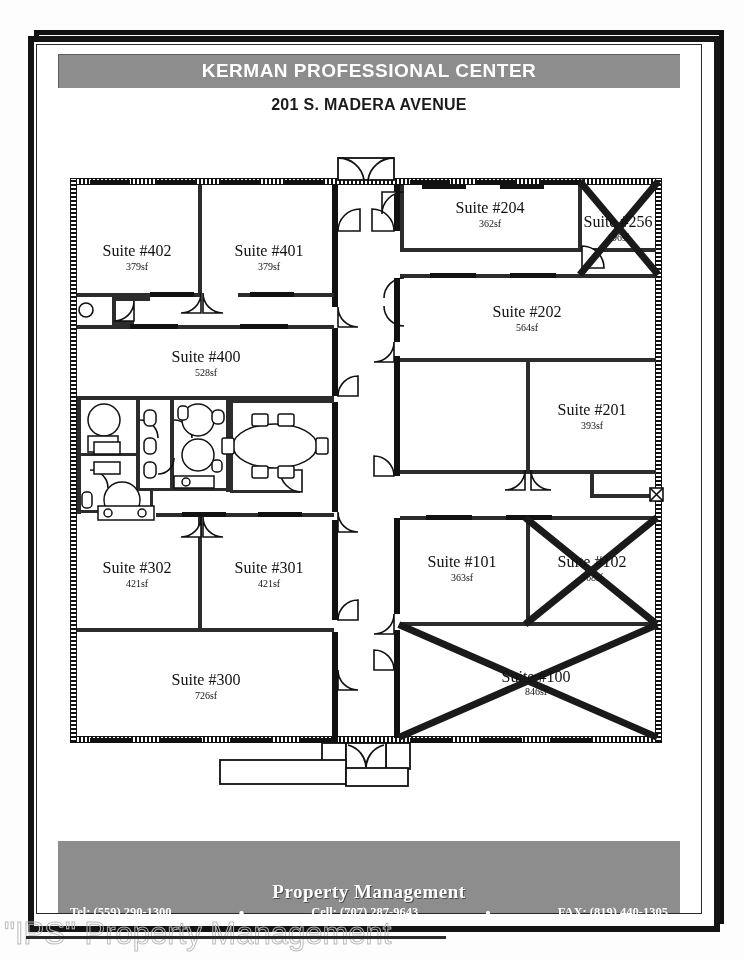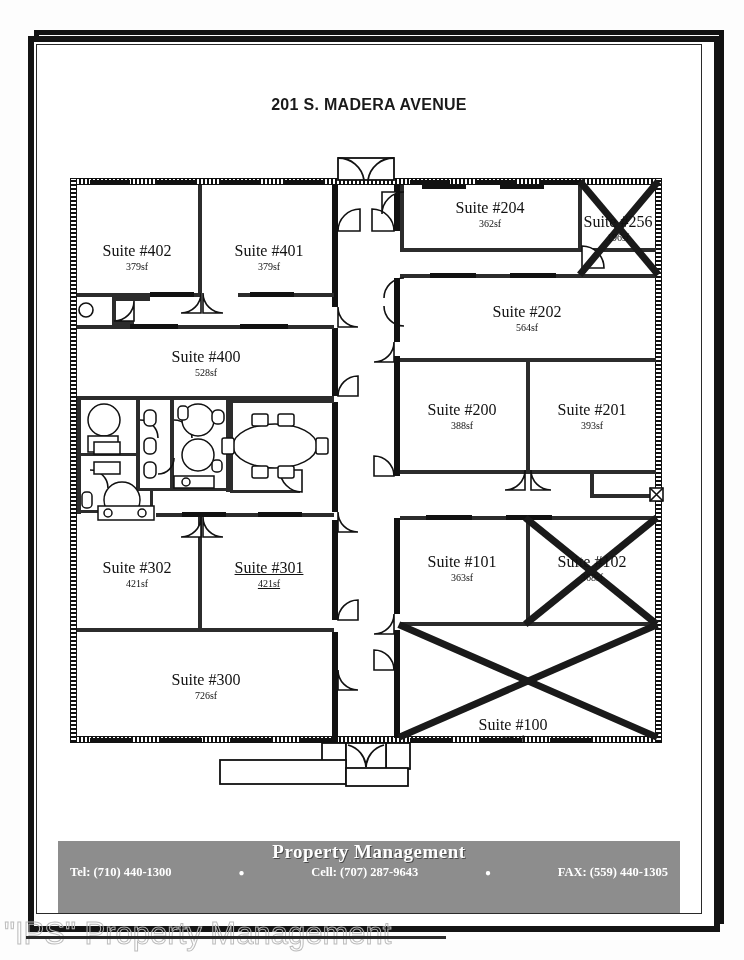--- a/index.html
+++ b/index.html
@@ -40,21 +40,21 @@
   
   #footer-banner{
     position:absolute;left:58px;top:841px;width:622px;height:72px;
     background:#8d8d8d;color:#fff;
     font-family:"Liberation Serif", serif;
     text-align:center;
   }
   #ips-logo{font-size:25px;font-weight:bold;line-height:26px;padding-top:3px;
     text-shadow:1px 1px 0 #4a4a4a;}
   #pm-line{font-size:19px;font-weight:bold;line-height:21px;letter-spacing:.5px;
-    text-shadow:1px 1px 0 #4a4a4a;}
+    text-shadow:1px 1px 0 #4a4a4a;margin-top:40px;}
   #contact-row{
     display:flex;align-items:center;justify-content:space-between;
     font-size:12.5px;font-weight:bold;padding:3px 12px 0 12px;
   }
   #contact-row .bullet{font-size:10px;}
   .cgroup{white-space:nowrap;}
   
   #watermark{
     position:absolute;left:4px;top:916px;width:470px;height:42px;
     font-family:"Liberation Sans", sans-serif;
@@ -87,20 +87,21 @@
 </style>
 </head>
 <body>
 
 <div id="sheet">
 
   <div class="frame-shadow"></div>
   <div class="frame-inner"></div>
   <div class="frame-hair"></div>
 
+  <div class="banner" id="title-banner">KERMAN PROFESSIONAL CENTER</div>
 
   <div id="address-line">201 S. MADERA AVENUE</div>
 
   <div id="plan">
 
     <div class="ext" style="left:0;top:8px;width:592px;height:7px;"></div>
     <div class="ext" style="left:0;top:566px;width:592px;height:7px;"></div>
     <div class="ext vert" style="left:0;top:8px;width:7px;height:565px;"></div>
     <div class="ext vert" style="left:585px;top:8px;width:7px;height:565px;"></div>
 
@@ -327,79 +328,75 @@
       <span class="area">379sf</span>
     </div>
     <div class="label" id="lbl-400" style="left: 76px; top: 178px; width: 120px;">
       <span class="name">Suite #400</span>
       <span class="area">528sf</span>
     </div>
     <div class="label" id="lbl-302" style="left: 7px; top: 389px; width: 120px; text-align: center;">
       <span class="name">Suite #302</span>
       <span class="area">421sf</span>
     </div>
-    <div class="label" id="lbl-301" style="left: 139px; top: 389px; width: 120px; text-decoration: underline;">
+    <div class="label" id="lbl-301" style="left: 139px; top: 389px; width: 120px;">
       <span class="name">Suite #301</span>
       <span class="area">421sf</span>
     </div>
     <div class="label" id="lbl-300" style="left: 76px; top: 501px; width: 120px;">
       <span class="name">Suite #300</span>
       <span class="area">726sf</span>
     </div>
     <div class="label" id="lbl-204" style="left: 360px; top: 29px; width: 120px;">
       <span class="name">Suite #204</span>
       <span class="area">362sf</span>
     </div>
     <div class="label" id="lbl-203" style="left: 488px; top: 43px; width: 120px;">
       <span class="name">Suite #256</span>
       <span class="area">196sf</span>
     </div>
     <div class="label" id="lbl-202" style="left: 397px; top: 133px; width: 120px;">
       <span class="name">Suite #202</span>
       <span class="area">564sf</span>
     </div>
-    <div class="label" id="lbl-200" style="left: 332px; top: 231px; width: 120px;">
-      <span class="name">Suite #200</span>
-      <span class="area">388sf</span>
-    </div>
     <div class="label" id="lbl-201" style="left: 462px; top: 231px; width: 120px;">
       <span class="name">Suite #201</span>
       <span class="area">393sf</span>
     </div>
     <div class="label" id="lbl-101" style="left: 332px; top: 383px; width: 120px;">
       <span class="name">Suite #101</span>
       <span class="area">363sf</span>
     </div>
     <div class="label" id="lbl-102" style="left: 462px; top: 383px; width: 120px;">
       <span class="name">Suite #102</span>
       <span class="area">368sf</span>
     </div>
-    <div class="label" id="lbl-100" style="left: 383px; top: 497.5px; width: 120px; margin-top: 48px;">
+    <div class="label" id="lbl-100" style="left: 406px; top: 497.5px; width: 120px;">
       <span class="name">Suite #100</span>
       <span class="area">846sf</span>
     </div>
 
   </div>
 
   <div id="footer-banner">
     <div id="pm-line">Property  Management</div>
     <div id="contact-row">
       <span class="cgroup">
         <span>Tel:</span>
-        <span>(710) 440-1300</span>
+        <span>(559) 290-1300</span>
       </span>
       <span class="bullet">●</span>
       <span class="cgroup">
         <span>Cell:</span>
         <span>(707) 287-9643</span>
       </span>
       <span class="bullet">●</span>
       <span class="cgroup">
         <span>FAX:</span>
-        <span>(559) 440-1305</span>
+        <span>(819) 440-1305</span>
       </span>
     </div>
   </div>
 
   <div id="watermark">"IPS" Property Management</div>
   <div id="watermark-rule"></div>
 
 </div>
 
 </body></html>

